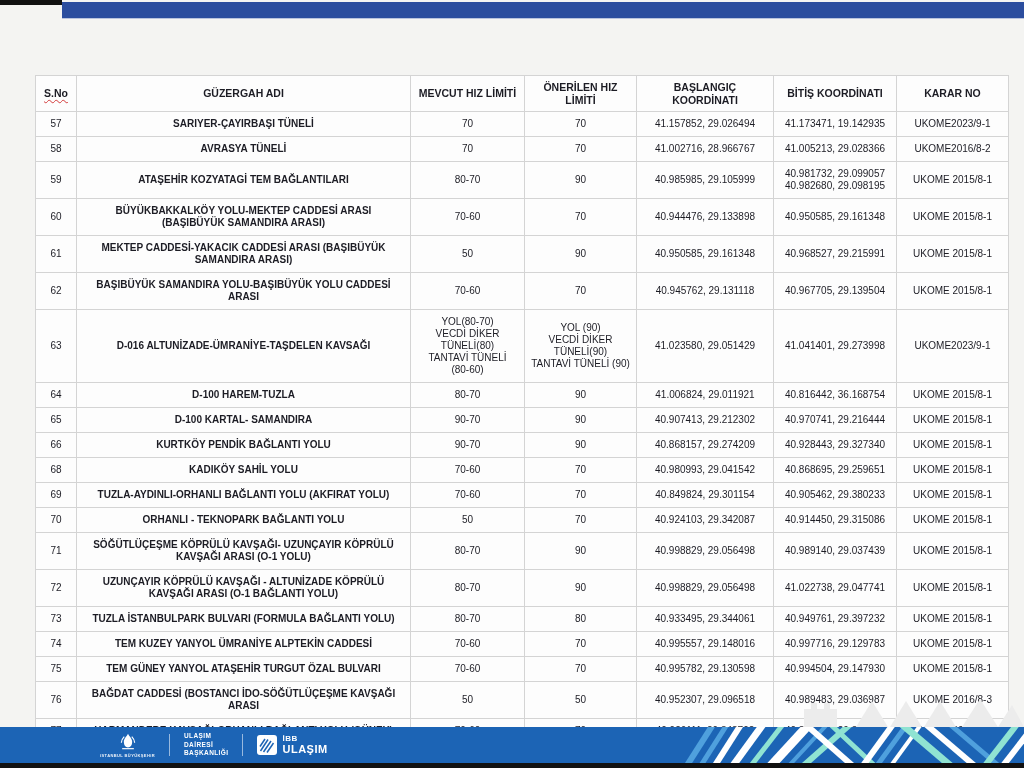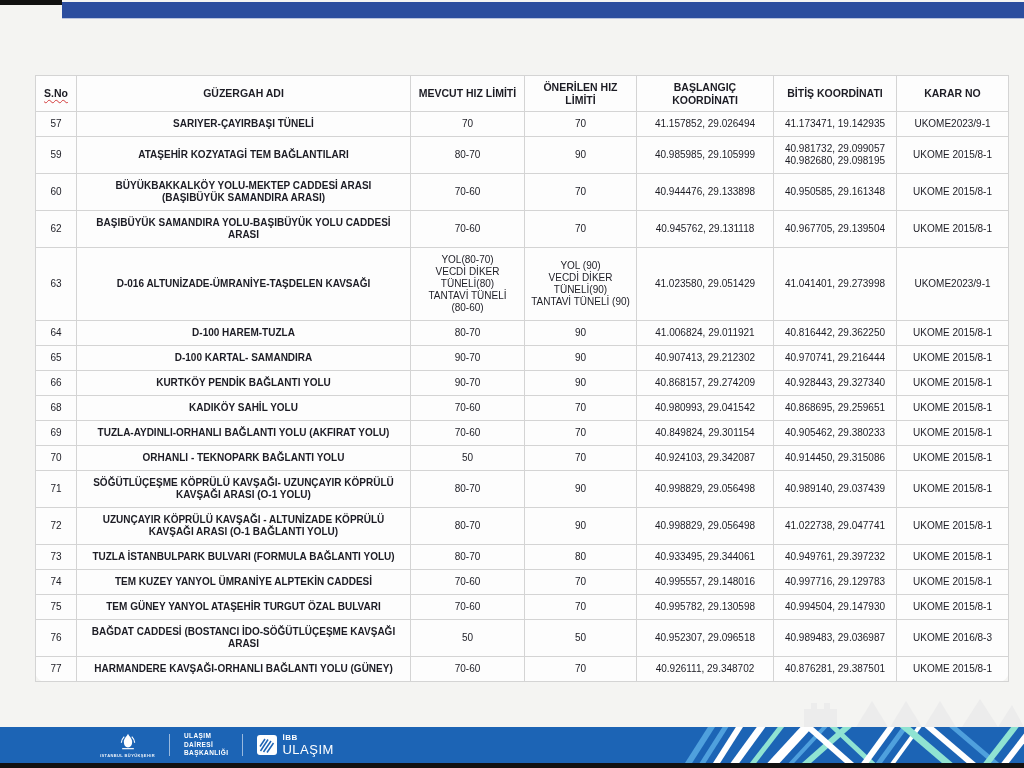--- a/index.html
+++ b/index.html
@@ -53,21 +53,21 @@
     background:#1c64b5;display:flex;align-items:center;
   }
   .footer-left{display:flex;align-items:center;gap:14px;padding-left:100px;position:relative;z-index:2;}
   .emblem-wrap{display:flex;flex-direction:column;align-items:center;gap:1px;}
   .emblem-caption{color:#ffffff;font-size:4px;letter-spacing:.4px;font-weight:700;opacity:.9;white-space:nowrap;}
   .vdiv{width:1px;height:22px;background:rgba(255,255,255,.55);}
   .dept{color:#fff;font-size:6.5px;font-weight:700;letter-spacing:.4px;line-height:1.35;white-space:pre-line;}
   .brand{display:flex;align-items:center;gap:5px;}
   .brand-text{color:#fff;line-height:1;}
   .brand-line1{font-size:8px;font-weight:700;letter-spacing:.5px;}
-  .brand-line2{font-size:13px;font-weight:400;letter-spacing:.5px;margin-top:1px;}
+  .brand-line2{font-size:11px;font-weight:700;letter-spacing:.5px;margin-top:1px;}
   .stripes{position:absolute;right:0;top:0;height:36px;width:340px;overflow:hidden;}
   .bottom-black{position:absolute;left:0;bottom:0;width:1024px;height:5px;background:#111;}
 </style>
 </head>
 <body>
 
 <div class="top-black"></div>
 <div class="top-bar"></div>
 
 <table class="speed">
@@ -95,36 +95,54 @@
       <tr>
         <td class="col-no">57</td>
         <td class="col-name">SARIYER-ÇAYIRBAŞI TÜNELİ</td>
         <td class="col-current">70</td>
         <td class="col-proposed">70</td>
         <td class="col-start">41.157852, 29.026494</td>
         <td class="col-end">41.173471, 19.142935</td>
         <td class="col-decision">UKOME2023/9-1</td>
       </tr>
       <tr>
+        <td class="col-no">58</td>
+        <td class="col-name">AVRASYA TÜNELİ</td>
+        <td class="col-current">70</td>
+        <td class="col-proposed">70</td>
+        <td class="col-start">41.002716, 28.966767</td>
+        <td class="col-end">41.005213, 29.028366</td>
+        <td class="col-decision">UKOME2016/8-2</td>
+      </tr>
+      <tr>
         <td class="col-no">59</td>
         <td class="col-name">ATAŞEHİR KOZYATAGİ TEM BAĞLANTILARI</td>
         <td class="col-current">80-70</td>
         <td class="col-proposed">90</td>
         <td class="col-start">40.985985, 29.105999</td>
         <td class="col-end">40.981732, 29.099057
 40.982680, 29.098195</td>
         <td class="col-decision">UKOME 2015/8-1</td>
       </tr>
       <tr>
         <td class="col-no">60</td>
         <td class="col-name">BÜYÜKBAKKALKÖY YOLU-MEKTEP CADDESİ ARASI (BAŞIBÜYÜK SAMANDIRA ARASI)</td>
         <td class="col-current">70-60</td>
         <td class="col-proposed">70</td>
         <td class="col-start">40.944476, 29.133898</td>
         <td class="col-end">40.950585, 29.161348</td>
+        <td class="col-decision">UKOME 2015/8-1</td>
+      </tr>
+      <tr>
+        <td class="col-no">61</td>
+        <td class="col-name">MEKTEP CADDESİ-YAKACIK CADDESİ ARASI (BAŞIBÜYÜK SAMANDIRA ARASI)</td>
+        <td class="col-current">50</td>
+        <td class="col-proposed">90</td>
+        <td class="col-start">40.950585, 29.161348</td>
+        <td class="col-end">40.968527, 29.215991</td>
         <td class="col-decision">UKOME 2015/8-1</td>
       </tr>
       <tr>
         <td class="col-no">62</td>
         <td class="col-name">BAŞIBÜYÜK SAMANDIRA YOLU-BAŞIBÜYÜK YOLU CADDESİ ARASI</td>
         <td class="col-current">70-60</td>
         <td class="col-proposed">70</td>
         <td class="col-start">40.945762, 29.131118</td>
         <td class="col-end">40.967705, 29.139504</td>
         <td class="col-decision">UKOME 2015/8-1</td>
@@ -143,21 +161,21 @@
         <td class="col-start">41.023580, 29.051429</td>
         <td class="col-end">41.041401, 29.273998</td>
         <td class="col-decision">UKOME2023/9-1</td>
       </tr>
       <tr>
         <td class="col-no">64</td>
         <td class="col-name">D-100 HAREM-TUZLA</td>
         <td class="col-current">80-70</td>
         <td class="col-proposed">90</td>
         <td class="col-start">41.006824, 29.011921</td>
-        <td class="col-end">40.816442, 29.362250</td>
+        <td class="col-end">40.816442, 36.168754</td>
         <td class="col-decision">UKOME 2015/8-1</td>
       </tr>
       <tr>
         <td class="col-no">65</td>
         <td class="col-name">D-100 KARTAL- SAMANDIRA</td>
         <td class="col-current">90-70</td>
         <td class="col-proposed">90</td>
         <td class="col-start">40.907413, 29.212302</td>
         <td class="col-end">40.970741, 29.216444</td>
         <td class="col-decision">UKOME 2015/8-1</td>

